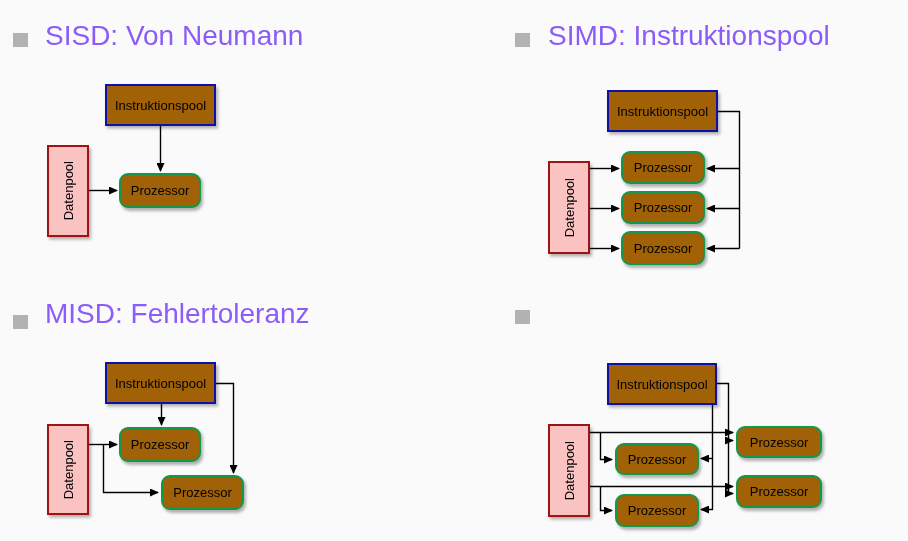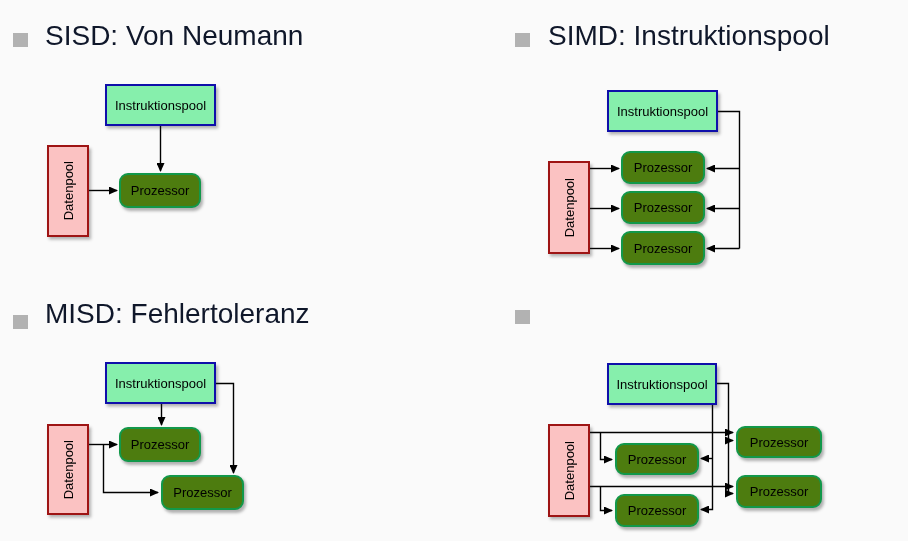--- a/index.html
+++ b/index.html
@@ -18,51 +18,51 @@
 
   .bullet {
     position: absolute;
     width: 15px; height: 14px;
     background: #b2b2b2;
   }
   .qtitle {
     position: absolute;
     font-size: 28px;
     line-height: 32px;
-    color: #0f172a;
+    color: #8b5cf6;
     letter-spacing: 0px;
     white-space: nowrap;
   }
 
   .box {
     position: absolute;
     box-sizing: border-box;
     display: flex;
     align-items: center;
     justify-content: center;
     font-size: 13px;
     color: #000;
     z-index: 2;
     box-shadow: 2px 2.5px 3px rgba(40,40,40,0.35);
   }
   .ip {
-    background: #86efac;
+    background: #a16207;
     border: 2.5px solid #0f0faa;
   }
   .dp {
     background: #fbc2c2;
     border: 2.5px solid #9e1414;
   }
   .dp span {
     writing-mode: vertical-rl;
     transform: rotate(180deg);
     white-space: nowrap;
   }
   .proc {
-    background: #4d7c0f;
+    background: #a16207;
     border: 2px solid #12984a;
     border-radius: 9px;
   }
   svg.wires { position: absolute; left: 0; top: 0; z-index: 1; }
   svg.wires polyline, svg.wires line { stroke: #000; stroke-width: 1.4; fill: none; }
 </style>
 </head>
 <body>
 
 <div class="quadrant" id="q-sisd">

